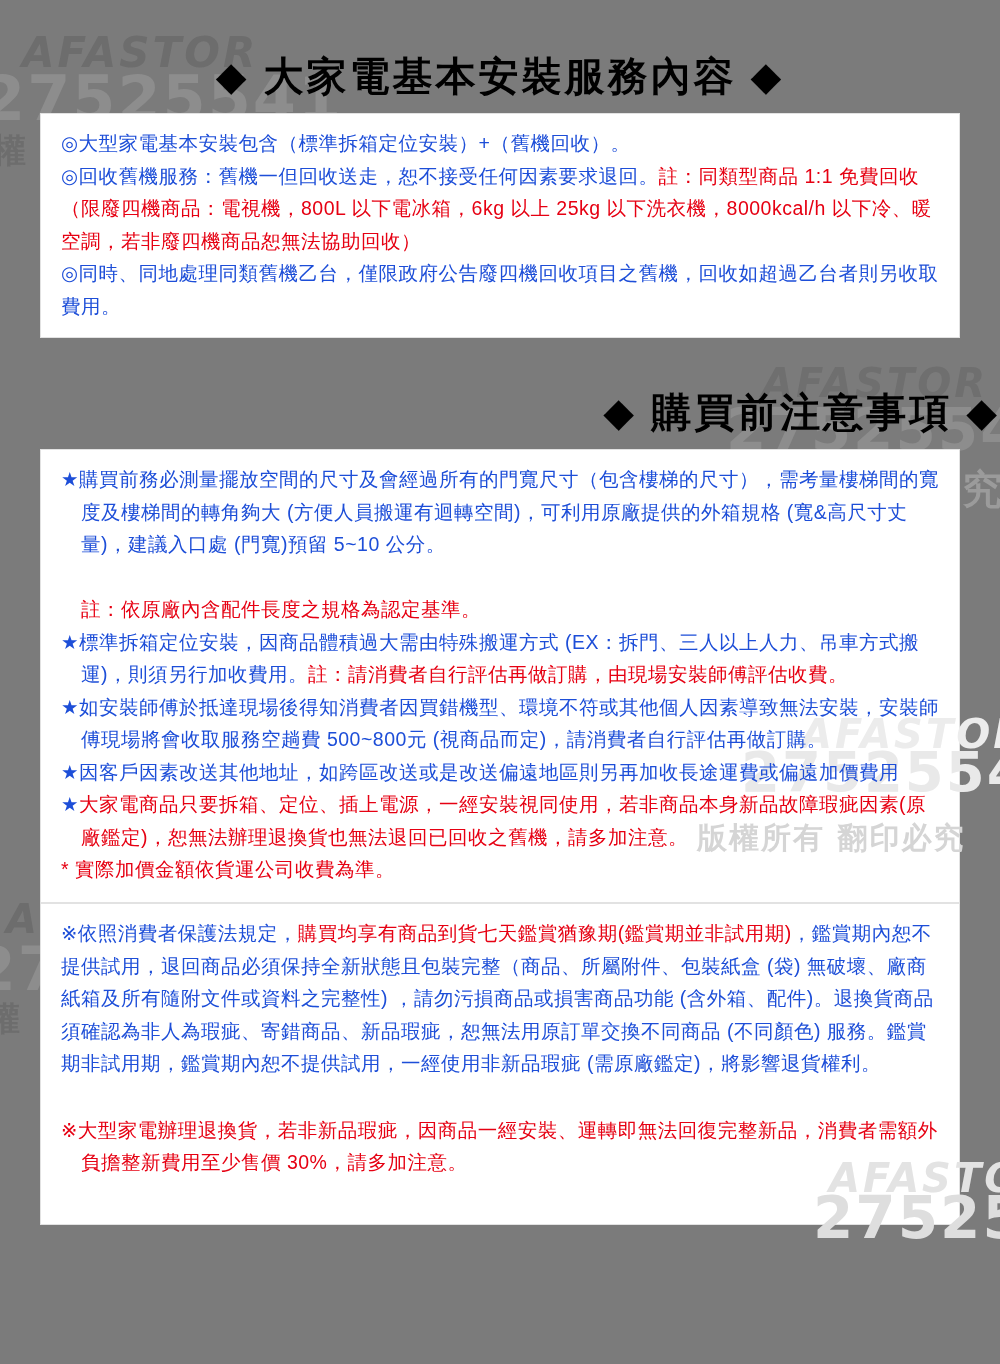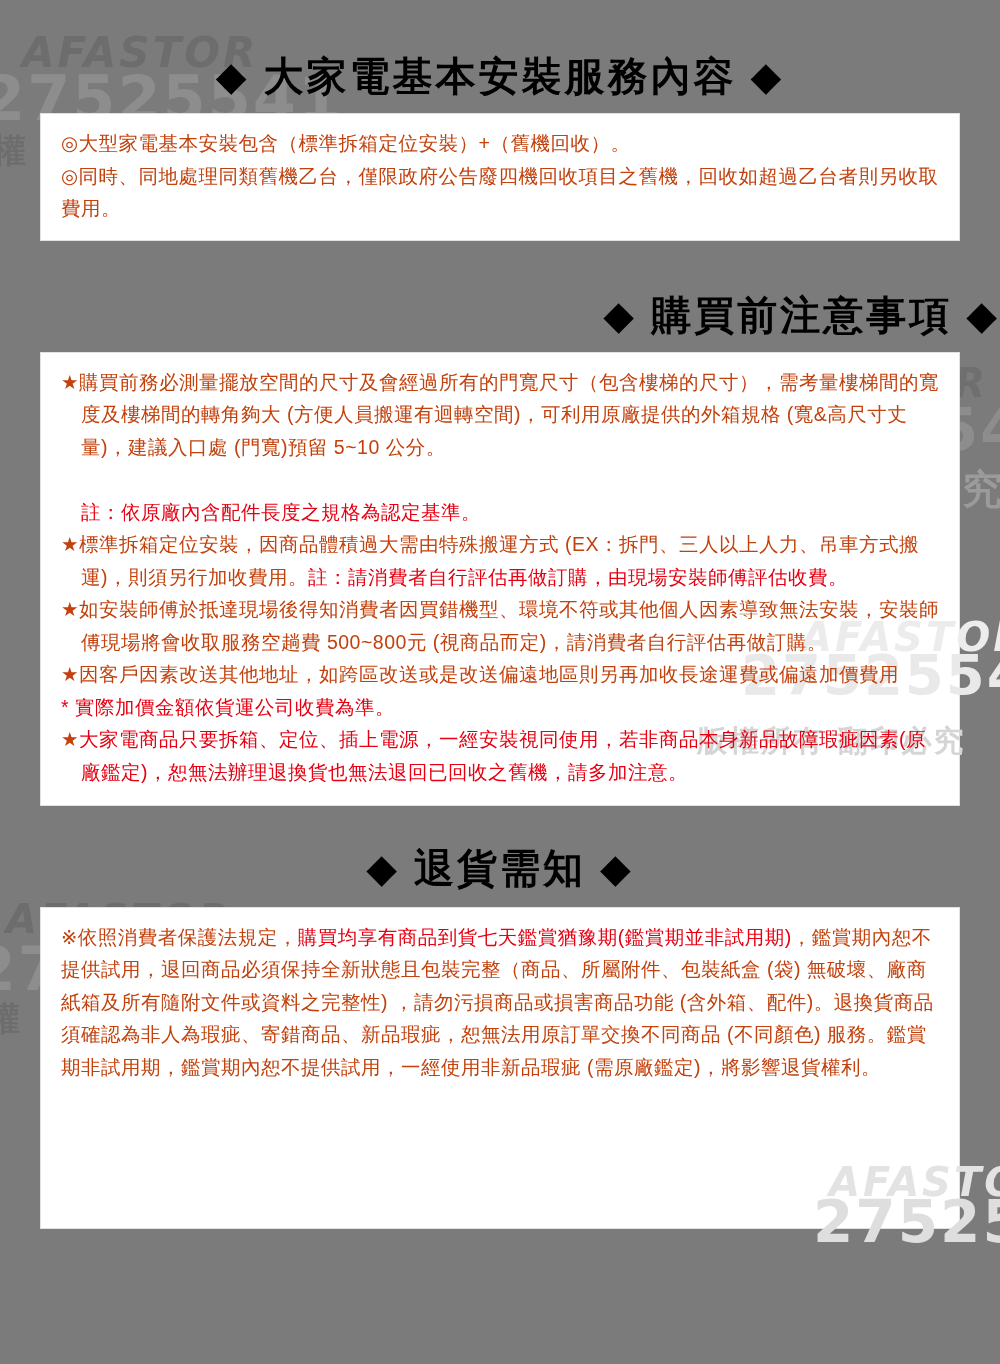--- a/index.html
+++ b/index.html
@@ -42,21 +42,21 @@
     font-size:19.5px;
     line-height:32.5px;
     color:#3f3f3f;
     letter-spacing:0.5px;
   }
   .box-inner{position:relative;z-index:1;}
   .box .wm{z-index:0;}
   .para{margin:0;}
   .para.hang{padding-left:20px;text-indent:-20px;}
   .para.gap{margin-top:34px;}
-  .c-text{color:#c2410c;}
+  .c-text{color:#1d4ed8;}
   .c-red{color:#e60012;}
   .box2{min-height:424px;}
   .box3{min-height:292px;}
 </style>
 </head>
 <body>
 
 <div class="page">
 
   <div class="wm wm-brand" style="left:22px;top:28px;font-size:42px;color:#6d6d6d;">AFASTOR</div>
@@ -68,42 +68,43 @@
   <div class="wm" style="left:962px;top:462px;font-size:40px;color:#9b9b9b;">究</div>
 
   <div class="wm wm-brand" style="left:6px;top:896px;font-size:40px;color:#6d6d6d;">AFASTOR</div>
   <div class="wm wm-num" style="left:-26px;top:934px;font-size:60px;color:#8d8d8d;">27525541</div>
   <div class="wm" style="left:-14px;top:996px;font-size:34px;color:#6d6d6d;">權</div>
 
   <h1 class="section-title t1">◆ 大家電基本安裝服務內容 ◆</h1>
   <div class="box box1">
     <div class="box-inner">
         <p class="para"><span class="c-text">◎大型家電基本安裝包含（標準拆箱定位安裝）+（舊機回收）。</span></p>
+        <p class="para"><span class="c-text">◎回收舊機服務：舊機一但回收送走，恕不接受任何因素要求退回。</span><span class="c-red">註：同類型商品 1:1 免費回收（限廢四機商品：電視機，800L 以下電冰箱，6kg 以上 25kg 以下洗衣機，8000kcal/h 以下冷、暖空調，若非廢四機商品恕無法協助回收）</span></p>
         <p class="para"><span class="c-text">◎同時、同地處理同類舊機乙台，僅限政府公告廢四機回收項目之舊機，回收如超過乙台者則另收取費用。</span></p>
       </div>
   </div>
 
   <h1 class="section-title t2">◆ 購買前注意事項 ◆</h1>
   <div class="box box2">
     <div class="wm wm-brand" style="left:760px;top:268px;font-size:40px;color:#ececec;">AFASTOR</div>
     <div class="wm wm-num" style="left:700px;top:306px;font-size:56px;color:#e9e9e9;">27525541</div>
     <div class="wm" style="left:656px;top:372px;font-size:30px;color:#d5d5d5;letter-spacing:2px;">版權所有 翻印必究</div>
     <div class="box-inner">
         <p class="para hang"><span class="c-text">★購買前務必測量擺放空間的尺寸及會經過所有的門寬尺寸（包含樓梯的尺寸），需考量樓梯間的寬度及樓梯間的轉角夠大 (方便人員搬運有迴轉空間)，可利用原廠提供的外箱規格 (寬&amp;高尺寸丈量)，建議入口處 (門寬)預留 5~10 公分。</span></p>
         <p class="para hang"><br><span class="c-red">註：依原廠內含配件長度之規格為認定基準。</span></p>
         <p class="para hang"><span class="c-text">★標準拆箱定位安裝，因商品體積過大需由特殊搬運方式  (EX：拆門、三人以上人力、吊車方式搬運)，則須另行加收費用。</span><span class="c-red">註：請消費者自行評估再做訂購，由現場安裝師傅評估收費。</span></p>
         <p class="para hang"><span class="c-text">★如安裝師傅於抵達現場後得知消費者因買錯機型、環境不符或其他個人因素導致無法安裝，安裝師傅現場將會收取服務空趟費 500~800元 (視商品而定)，請消費者自行評估再做訂購。</span></p>
         <p class="para hang"><span class="c-text">★因客戶因素改送其他地址，如跨區改送或是改送偏遠地區則另再加收長途運費或偏遠加價費用</span></p>
+        <p class="para hang"><span class="c-text">★</span><span class="c-red">大家電商品只要拆箱、定位、插上電源，一經安裝視同使用，若非商品本身新品故障瑕疵因素(原廠鑑定)，恕無法辦理退換貨也無法退回已回收之舊機，請多加注意。</span></p>
         <p class="para"><span class="c-red">* 實際加價金額依貨運公司收費為準。</span></p>
-        <p class="para hang"><span class="c-text">★</span><span class="c-red">大家電商品只要拆箱、定位、插上電源，一經安裝視同使用，若非商品本身新品故障瑕疵因素(原廠鑑定)，恕無法辦理退換貨也無法退回已回收之舊機，請多加注意。</span></p>
       </div>
   </div>
 
-  <h1 class="section-title t3">◆ 退貨需知 ◆</h1>
   <div class="box box3">
     <div class="wm wm-brand" style="left:788px;top:258px;font-size:40px;color:#e3e3e3;">AFASTOR</div>
     <div class="wm wm-num" style="left:772px;top:298px;font-size:58px;color:#dedede;">27525541</div>
     <div class="box-inner">
         <p class="para"><span class="c-text">※依照消費者保護法規定，</span><span class="c-red">購買均享有商品到貨七天鑑賞猶豫期(鑑賞期並非試用期)</span><span class="c-text">，鑑賞期內恕不提供試用，退回商品必須保持全新狀態且包裝完整（商品、所屬附件、包裝紙盒 (袋) 無破壞、廠商紙箱及所有隨附文件或資料之完整性) ，請勿污損商品或損害商品功能 (含外箱、配件)。退換貨商品須確認為非人為瑕疵、寄錯商品、新品瑕疵，恕無法用原訂單交換不同商品 (不同顏色) 服務。鑑賞期非試用期，鑑賞期內恕不提供試用，一經使用非新品瑕疵 (需原廠鑑定)，將影響退貨權利。</span></p>
+        <p class="para hang gap"><span class="c-red">※大型家電辦理退換貨，若非新品瑕疵，因商品一經安裝、運轉即無法回復完整新品，消費者需額外負擔整新費用至少售價 30%，請多加注意。</span></p>
       </div>
   </div>
 
 </div>
 
 </body></html>

